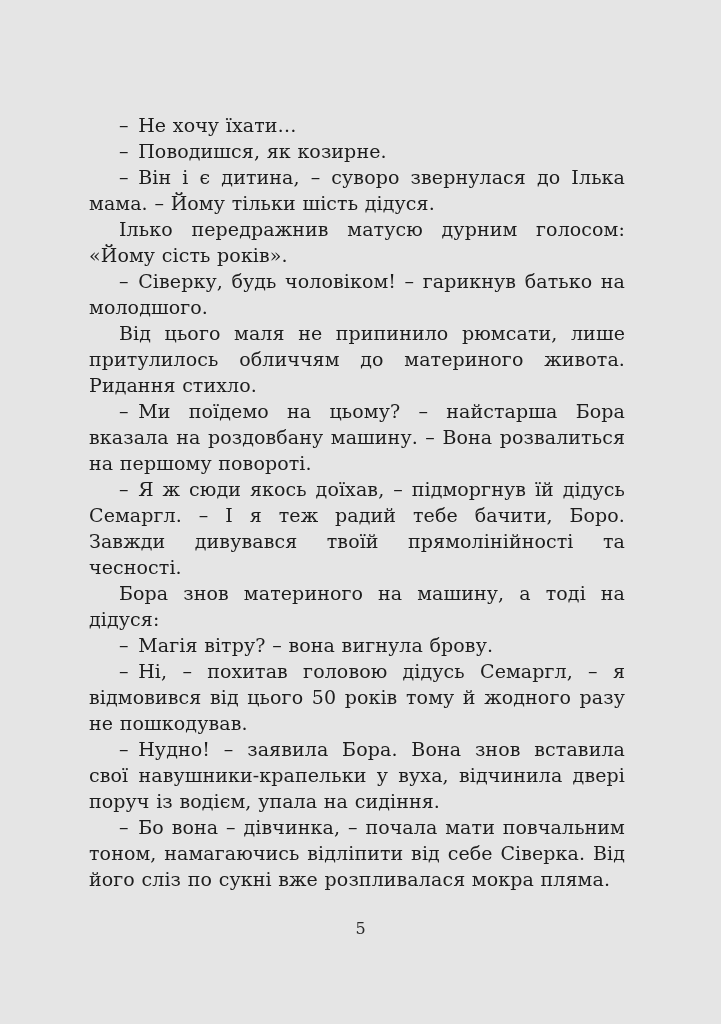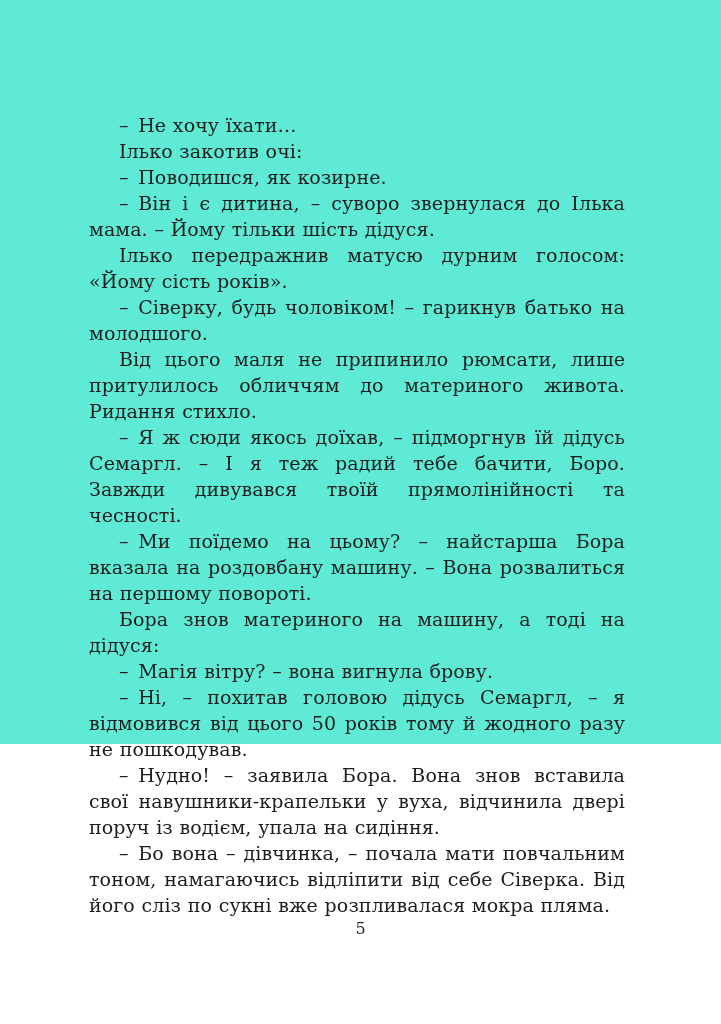--- a/index.html
+++ b/index.html
@@ -8,22 +8,22 @@
   }
   body {
     width: 721px;
     height: 1024px;
     background: #ffffff;
     overflow: hidden;
   }
   .page {
     position: relative;
     width: 721px;
-    height: 744px;
-    background: #5eead4;
+    height: 1024px;
+    background: #e5e5e5;
     font-family: "DejaVu Serif", "Liberation Serif", serif;
     color: #1d1d1d;
     text-decoration: underline;
   }
   .text-block {
     position: absolute;
     left: 89px;
     top: 112px;
     width: 536px;
   }
@@ -48,28 +48,27 @@
     color: #2a2a2a;
     font-family: "DejaVu Serif", "Liberation Serif", serif;
   }
 </style>
 </head>
 <body>
 
 <div class="page">
   <div class="text-block">
     <p class="para">– Не хочу їхати…</p>
-    <p class="para">Ілько закотив очі:</p>
     <p class="para">– Поводишся, як козирне.</p>
     <p class="para">– Він і є дитина, – суворо звернулася до Ілька мама. – Йому тільки шість дідуся.</p>
     <p class="para">Ілько передражнив матусю дурним голосом: «Йому сість років».</p>
     <p class="para">– Сіверку, будь чоловіком! – гарикнув батько на молод­шого.</p>
     <p class="para">Від цього маля не припинило рюмсати, лише притули­лось обличчям до материного живота. Ридання стихло.</p>
+    <p class="para">– Ми поїдемо на цьому? – найстарша Бора вказала на роз­довбану машину. – Вона розвалиться на першому повороті.</p>
     <p class="para">– Я ж сюди якось доїхав, – підморгнув їй дідусь Се­маргл. – І я теж радий тебе бачити, Боро. Завжди дивувався твоїй прямолінійності та чесності.</p>
-    <p class="para">– Ми поїдемо на цьому? – найстарша Бора вказала на роз­довбану машину. – Вона розвалиться на першому повороті.</p>
     <p class="para">Бора знов материного на машину, а тоді на дідуся:</p>
     <p class="para">– Магія вітру? – вона вигнула брову.</p>
     <p class="para">– Ні, – похитав головою дідусь Семаргл, – я відмовився від цього 50 років тому й жодного разу не пошкодував.</p>
     <p class="para">– Нудно! – заявила Бора. Вона знов вставила свої навуш­ники-крапельки у вуха, відчинила двері поруч із водієм, упала на сидіння.</p>
     <p class="para">– Бо вона – дівчинка, – почала мати повчальним тоном, намагаючись відліпити від себе Сіверка. Від його сліз по сукні вже розпливалася мокра пляма.</p>
   </div>
   <div class="page-number">5</div>
 </div>
 
 </body></html>

